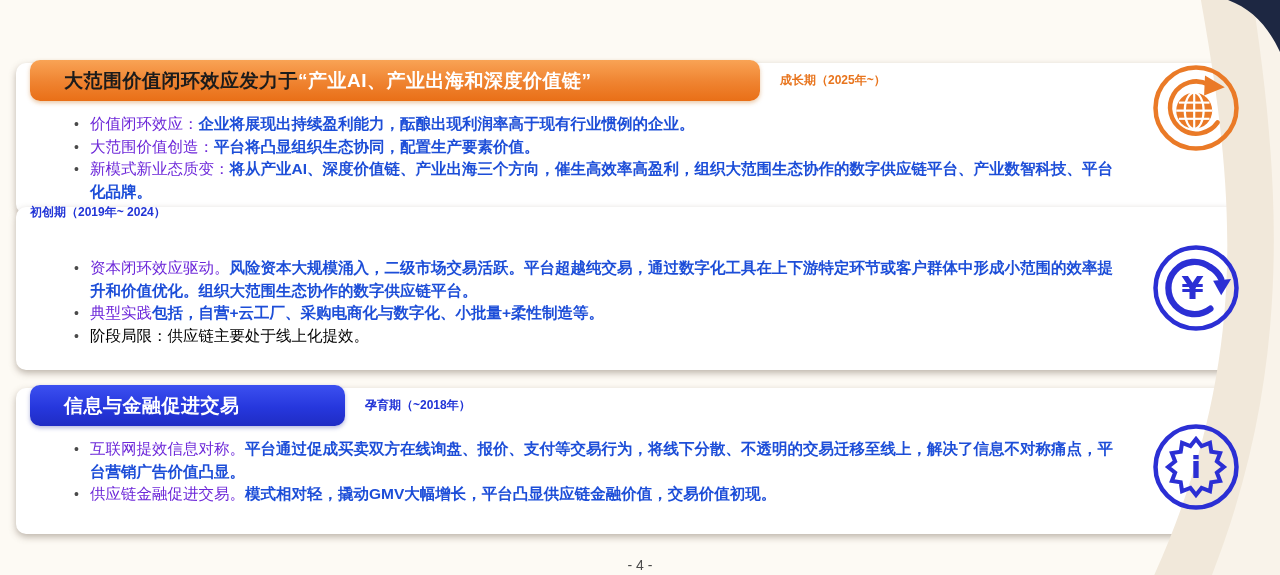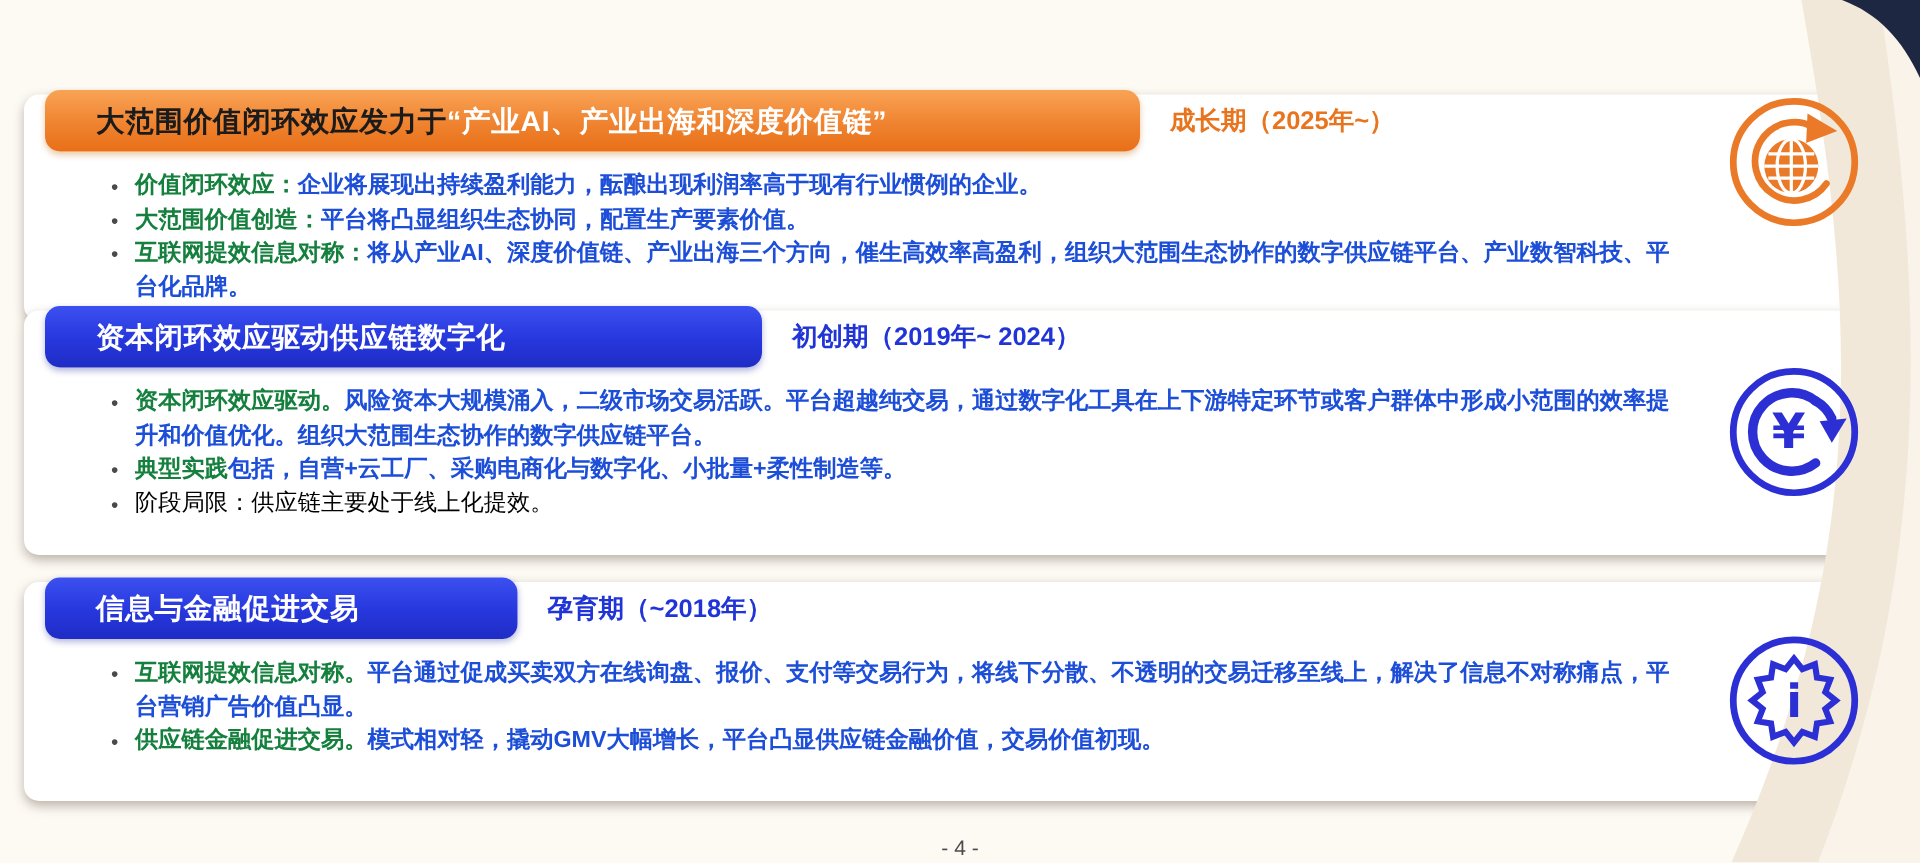--- a/index.html
+++ b/index.html
@@ -21,28 +21,28 @@
           font-weight:bold;font-size:19px;letter-spacing:.5px;white-space:nowrap;box-sizing:border-box;}
   .banner-orange{background:linear-gradient(180deg,#f9a355 0%,#ef8330 55%,#e96f17 100%);
                  box-shadow:0 2px 4px rgba(200,120,40,.4);}
   .banner-blue{background:linear-gradient(180deg,#3c50f0 0%,#2637dd 55%,#1f2cc4 100%);
                color:#ffffff;box-shadow:0 2px 4px rgba(40,50,160,.35);}
   .banner .seg-dark{color:#1b1b1b;}
   .banner .seg-light{color:#ffffff;}
   .b1{width:730px;}
   .b2{width:478px;}
   .b3{width:315px;}
-  .stage{font-weight:bold;font-size:17px;white-space:nowrap;}
+  .stage{font-weight:bold;font-size:12px;white-space:nowrap;}
   .stage-orange{color:#e8751e;}
   .stage-blue{color:#2134d6;}
 
   ul.bullets{list-style:none;margin:0;padding:0;position:absolute;left:58px;top:50px;width:1040px;}
   ul.bullets li{position:relative;padding-left:16px;font-size:15.5px;line-height:22.5px;color:#434343;}
   ul.bullets li::before{content:"•";position:absolute;left:0;top:0;color:#4a4a4a;font-size:14px;}
-  .lead{font-weight:bold;color:#15803d;}
+  .lead{font-weight:normal;color:#6d28d9;}
   .lead.plain{font-weight:normal;color:#000000;}
   .rest{font-weight:bold;color:#1d4ed8;}
   .rest.strong{font-weight:normal;color:#000000;}
 
   
   .side-icon{position:absolute;left:1151px;width:90px;height:90px;z-index:8;}
   .si1{top:63px;}
   .si2{top:243px;}
   .si3{top:422px;}
 
@@ -62,30 +62,27 @@
       <div class="stage stage-orange">成长期（2025年~）</div>
     </div>
     <ul class="bullets">
       <li>
         <span class="lead">价值闭环效应：</span><span class="rest">企业将展现出持续盈利能力，酝酿出现利润率高于现有行业惯例的企业。</span>
       </li>
       <li>
         <span class="lead">大范围价值创造：</span><span class="rest">平台将凸显组织生态协同，配置生产要素价值。</span>
       </li>
       <li>
-        <span class="lead">互联网提效信息对称：</span><span class="rest">将从产业AI、深度价值链、产业出海三个方向，催生高效率高盈利，组织大范围生态协作的数字供应链平台、产业数智科技、平台化品牌。</span>
+        <span class="lead">新模式新业态质变：</span><span class="rest">将从产业AI、深度价值链、产业出海三个方向，催生高效率高盈利，组织大范围生态协作的数字供应链平台、产业数智科技、平台化品牌。</span>
       </li>
     </ul>
   </div>
 
   <div class="card card2">
     <div class="head-row">
-      <div class="banner banner-blue b2">
-        <span>资本闭环效应驱动供应链数字化</span>
-      </div>
       <div class="stage stage-blue">初创期（2019年~ 2024）</div>
     </div>
     <ul class="bullets">
       <li>
         <span class="lead">资本闭环效应驱动。</span><span class="rest">风险资本大规模涌入，二级市场交易活跃。平台超越纯交易，通过数字化工具在上下游特定环节或客户群体中形成小范围的效率提升和价值优化。组织大范围生态协作的数字供应链平台。</span>
       </li>
       <li>
         <span class="lead">典型实践</span><span class="rest">包括，自营+云工厂、采购电商化与数字化、小批量+柔性制造等。</span>
       </li>
       <li>

